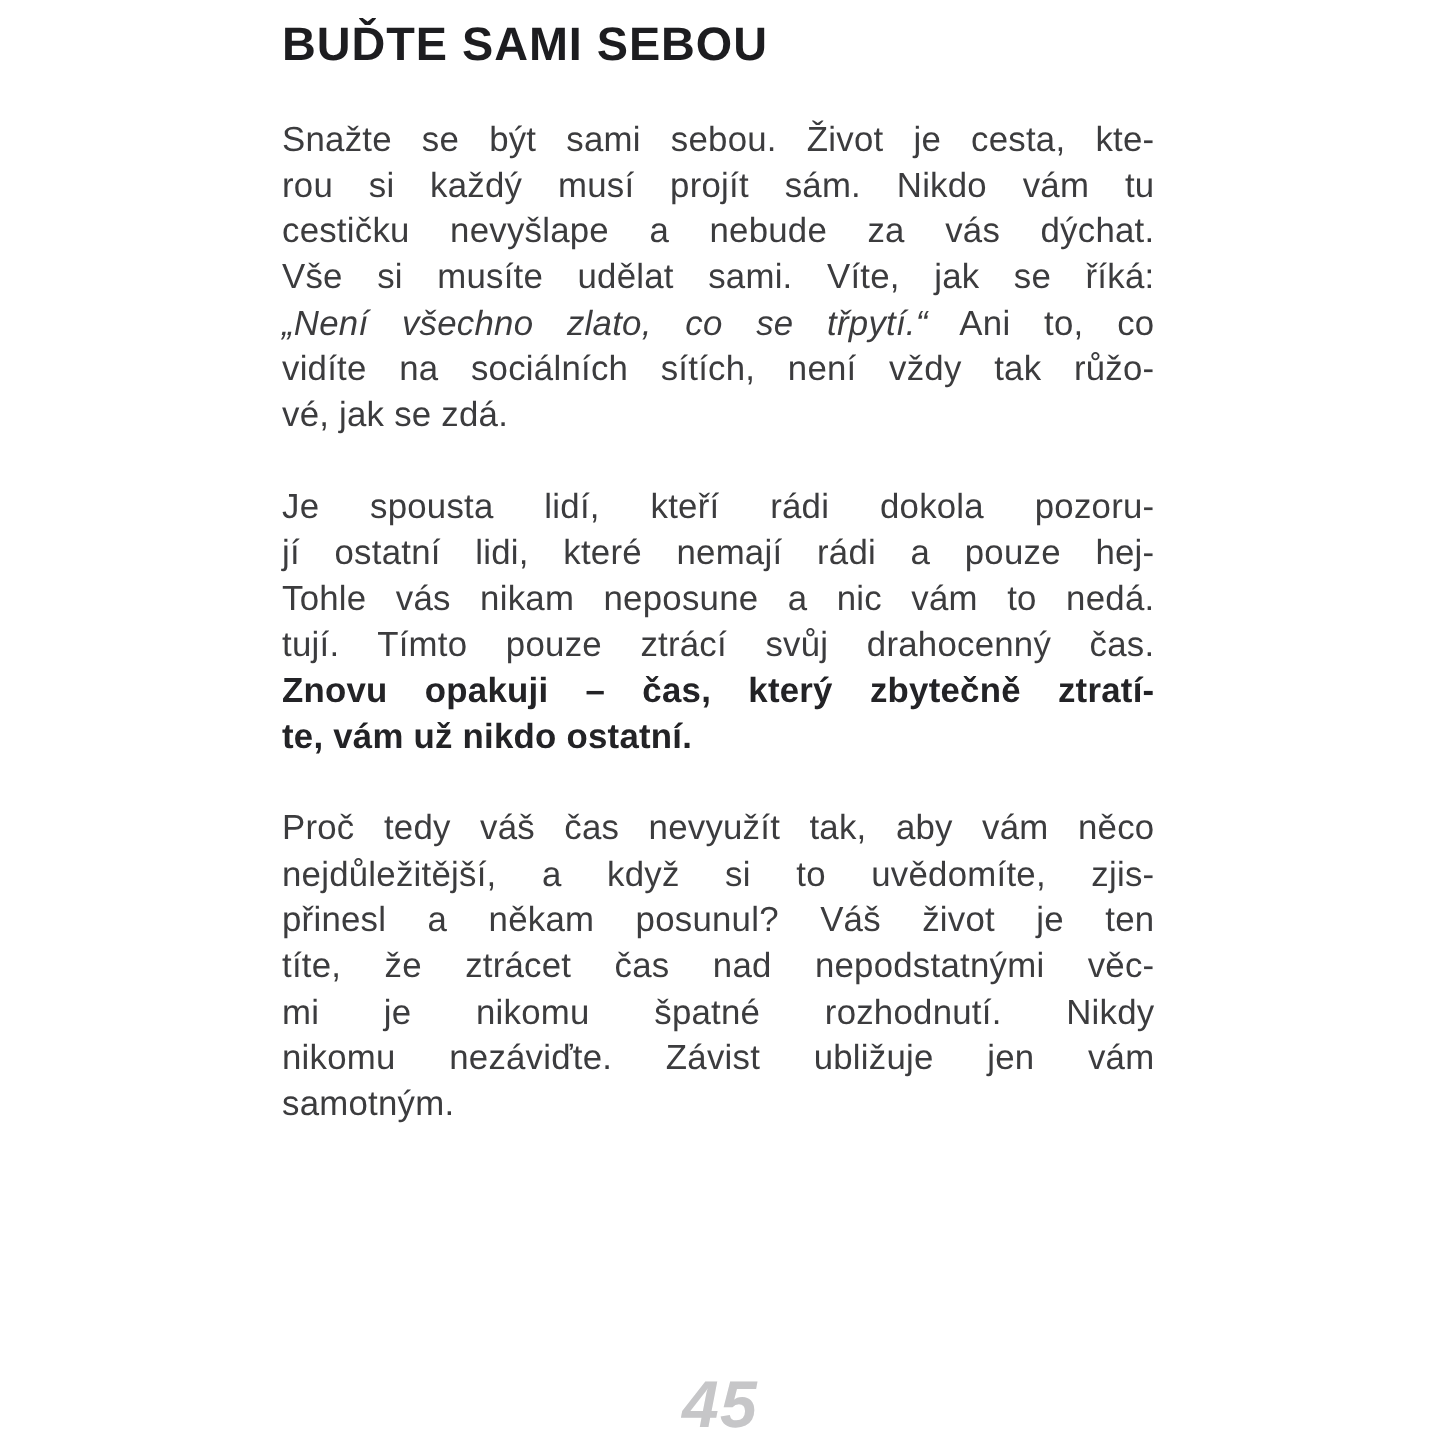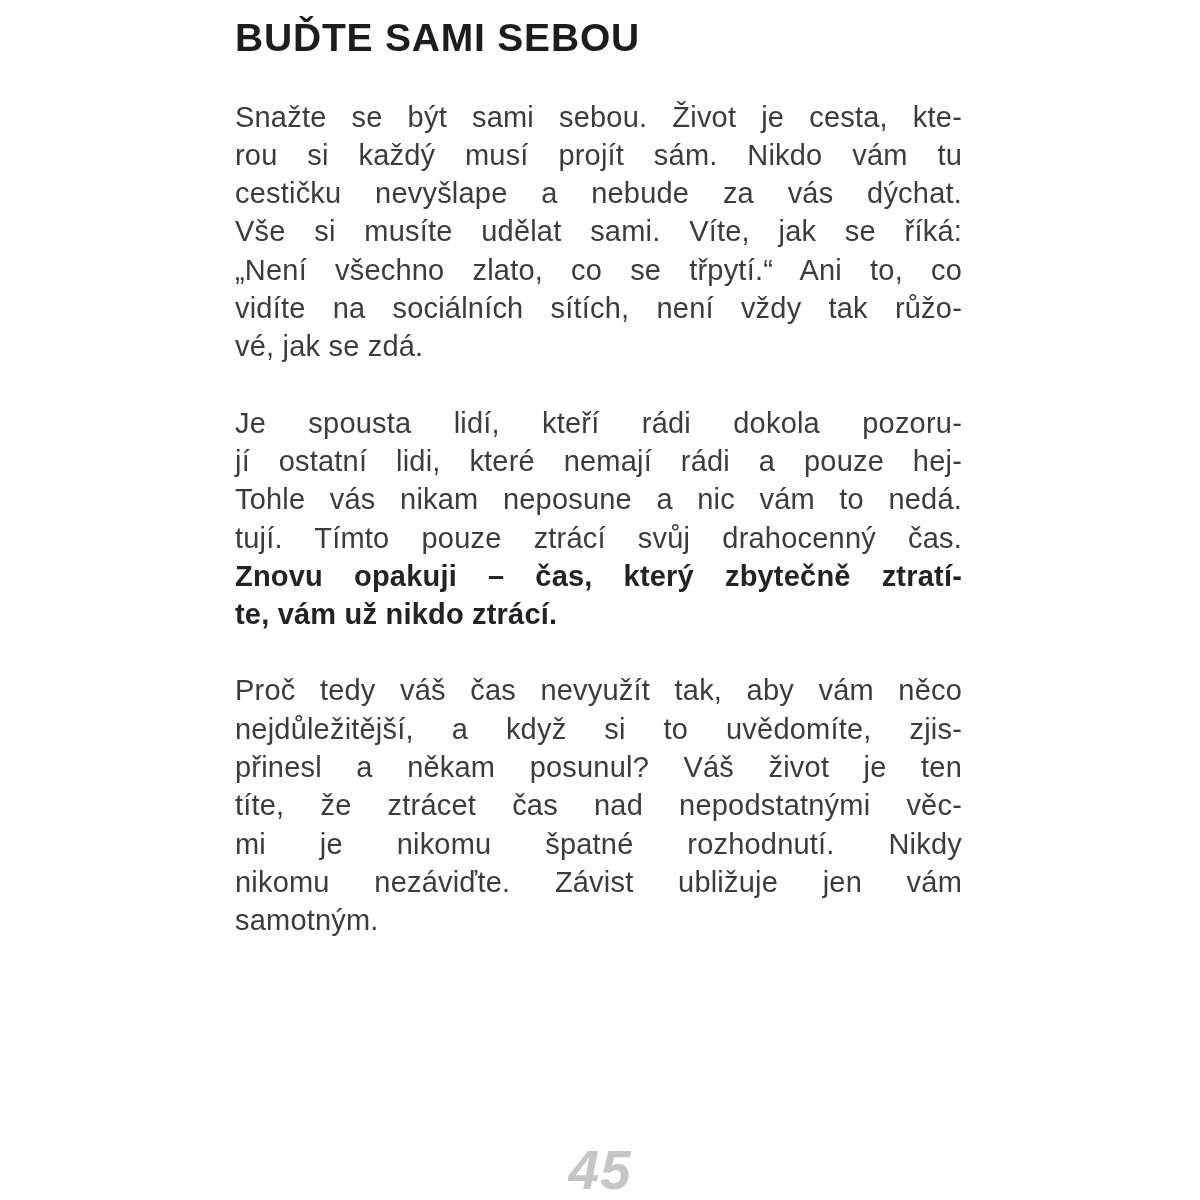--- a/index.html
+++ b/index.html
@@ -34,21 +34,21 @@
     color:var(--body);
     text-align:justify;
     text-align-last:justify;
     text-justify:inter-word;
     letter-spacing:0.2px;
   }
   .line.last{
     text-align:left;
     text-align-last:left;
   }
-  .seg-italic{}
+  .seg-italic{font-style:italic;}
   .seg-bold{font-weight:700;color:var(--bold);}
   .page-number{
     position:absolute;
     left:0;right:0;
     top:1138px;
     text-align:center;
     font-size:55px;
     font-weight:800;
     font-style:italic;
     letter-spacing:1px;
@@ -70,21 +70,21 @@
           <div class="line"><span class="seg-italic">„Není všechno zlato, co se třpytí.“</span><span> Ani to, co</span></div>
           <div class="line"><span>vidíte na sociálních sítích, není vždy tak růžo-</span></div>
           <div class="line last"><span>vé, jak se zdá.</span></div>
         </div>
         <div class="paragraph">
           <div class="line"><span>Je spousta lidí, kteří rádi dokola pozoru-</span></div>
           <div class="line"><span>jí ostatní lidi, které nemají rádi a pouze hej-</span></div>
           <div class="line"><span>Tohle vás nikam neposune a nic vám to nedá.</span></div>
           <div class="line"><span>tují. Tímto pouze ztrácí svůj drahocenný čas.</span></div>
           <div class="line"><span class="seg-bold">Znovu opakuji – čas, který zbytečně ztratí-</span></div>
-          <div class="line last"><span class="seg-bold">te, vám už nikdo ztrácí.</span></div>
+          <div class="line last"><span class="seg-bold">te, vám už nikdo ostatní.</span></div>
         </div>
         <div class="paragraph">
           <div class="line"><span>Proč tedy váš čas nevyužít tak, aby vám něco</span></div>
           <div class="line"><span>nejdůležitější, a když si to uvědomíte, zjis-</span></div>
           <div class="line"><span>přinesl a někam posunul? Váš život je ten</span></div>
           <div class="line"><span>títe, že ztrácet čas nad nepodstatnými věc-</span></div>
           <div class="line"><span>mi je nikomu špatné rozhodnutí. Nikdy</span></div>
           <div class="line"><span>nikomu nezáviďte. Závist ubližuje jen vám</span></div>
           <div class="line last"><span>samotným.</span></div>
         </div>

